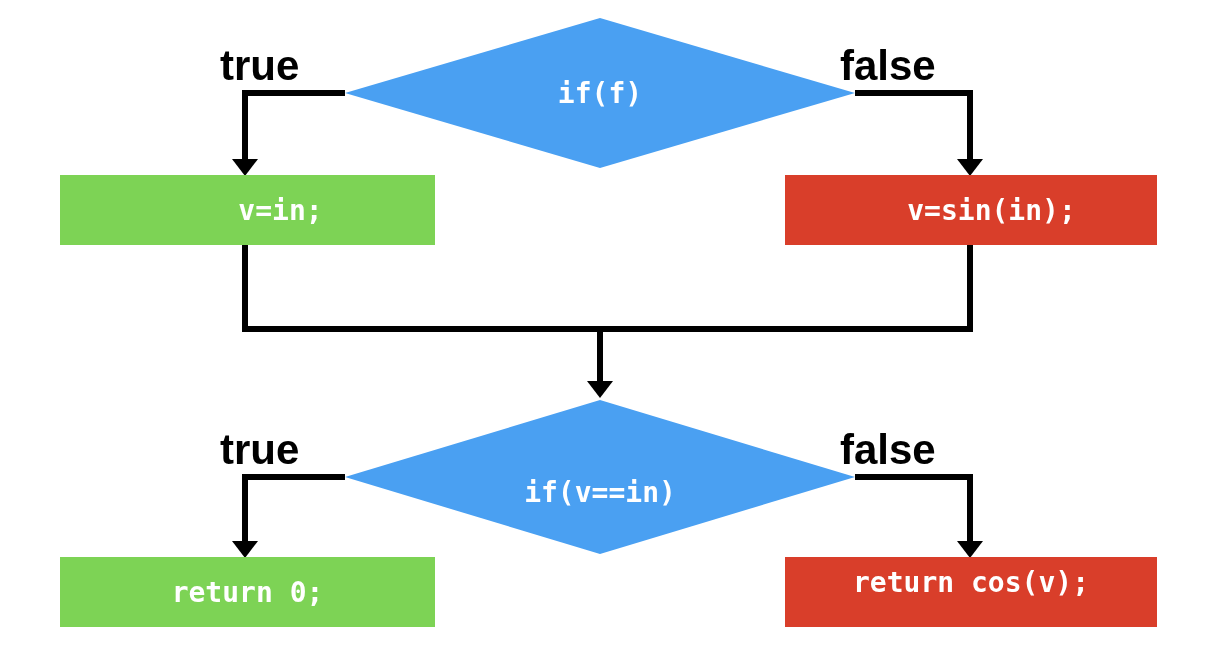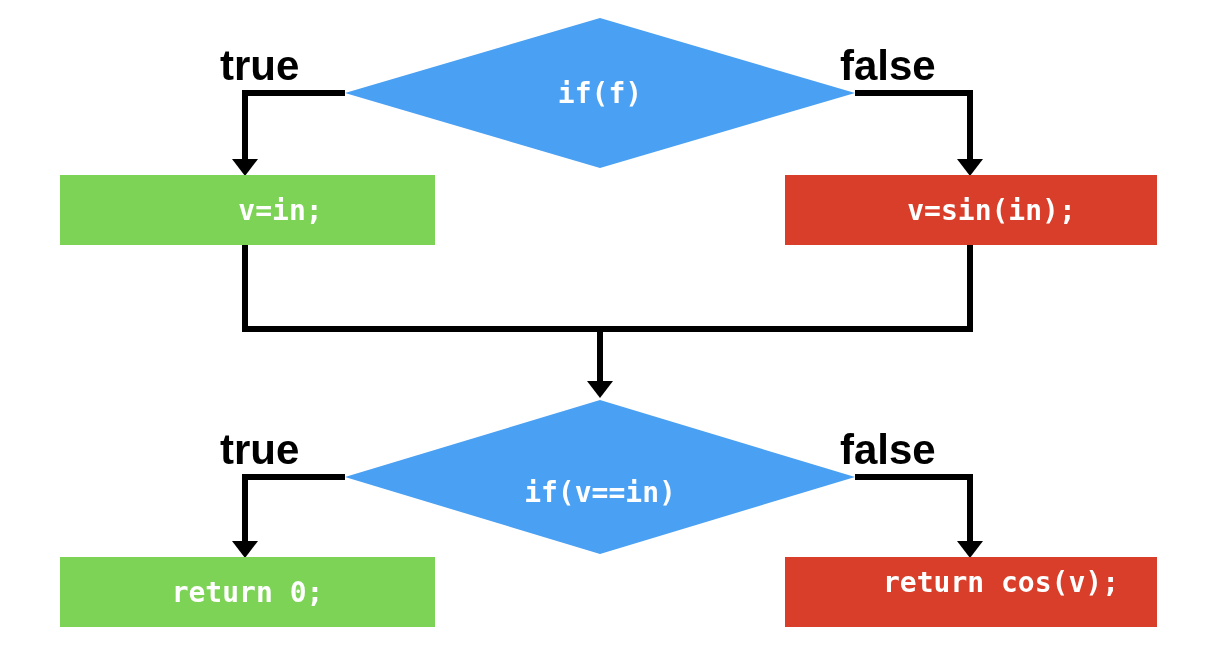--- a/index.html
+++ b/index.html
@@ -98,15 +98,15 @@
   <div class="node-label" style="left:785px; top:175px; width:413px; height:70px;">v=sin(in);</div>
 
   <div class="node-label" style="left:345px; top:468px; width:510px; height:48px;">if(v==in)</div>
 
   <div class="branch-label" style="left:220px; top:426px;">true</div>
 
   <div class="branch-label" style="left:840px; top:426px;">false</div>
 
   <div class="node-label" style="left:60px; top:557px; width:375px; height:70px;">return 0;</div>
 
-  <div class="node-label" style="left:815px; top:557px; width:372px; height:51px;">return cos(v);</div>
+  <div class="node-label" style="left:785px; top:557px; width:372px; height:51px;">return cos(v);</div>
 
 </div>
 
 </body></html>

